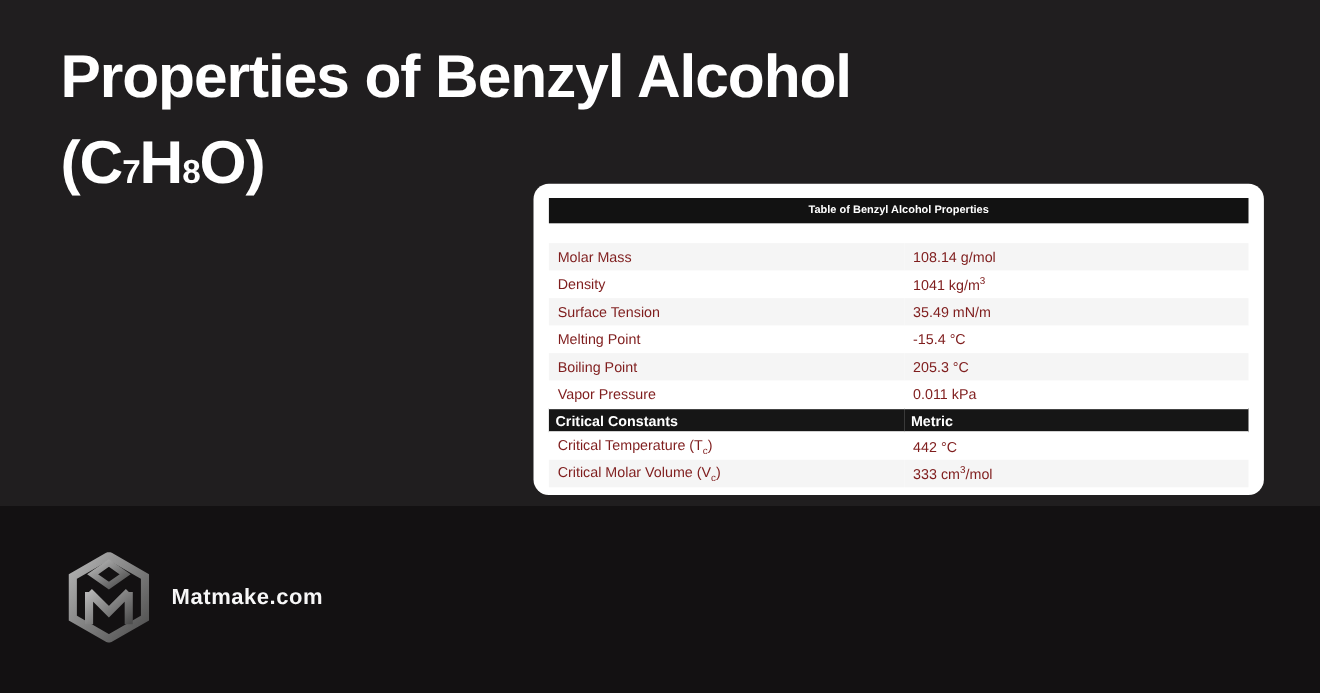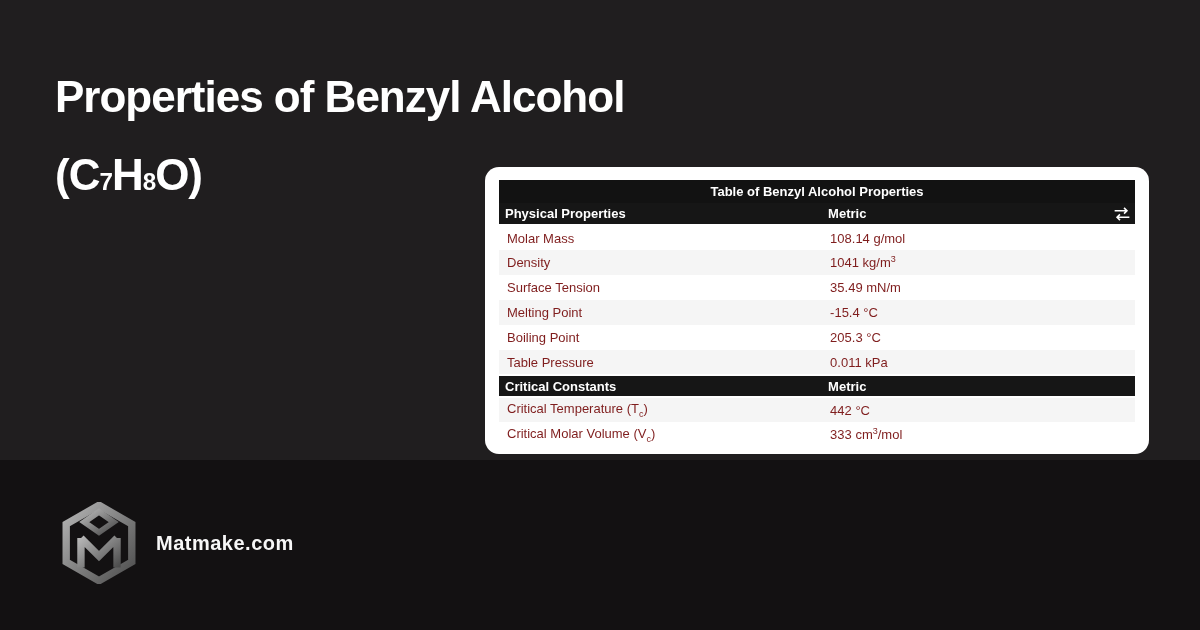--- a/index.html
+++ b/index.html
@@ -18,25 +18,24 @@
     width: 1200px; height: 170px;
     background: #131112;
   }
 
   
   .hero-title {
     position: absolute;
     left: 55px; top: 30px;
     width: 1100px;
     color: #ffffff;
-    font-size: 44px;
+    font-size: 55px;
     font-weight: 700;
     line-height: 78px;
     letter-spacing: -1px;
-    margin-top: 28px;
   }
   .hero-title sub {
     font-size: 0.55em;
     vertical-align: baseline;
     font-weight: 700;
   }
 
   
   .brand {
     position: absolute;
@@ -58,26 +57,26 @@
     position: absolute;
     left: 485px; top: 167px;
     width: 664px;
     background: #ffffff;
     border-radius: 14px;
     padding: 13px 14px 7px 14px;
   }
   .table-title {
     background: #121212;
     color: #ffffff;
-    font-size: 13px;
+    font-size: 10px;
     font-weight: 700;
     text-align: center;
     height: 23px;
     line-height: 23px;
-    margin-bottom: 0;
+    margin-bottom: 18px;
   }
   table.props {
     width: 100%;
     border-collapse: collapse;
     table-layout: fixed;
   }
   table.props td {
     height: 25px;
     padding: 0 8px;
     font-size: 13px;
@@ -126,32 +125,20 @@
 
 <div class="card">
   <div class="table-title">Table of Benzyl Alcohol Properties</div>
   <table class="props">
     <colgroup>
         <col class="c1">
         <col class="c2">
       </colgroup>
     <tbody>
 
-      <tr class="section-header">
-        <td>Physical Properties</td>
-        <td class="unit-cell">
-          <span>Metric</span>
-          <span class="swap-btn">
-            <svg viewBox="0 0 22 18">
-              <path d="M2 5 H17 M13.5 1.5 L17 5 L13.5 8.5" stroke="#ffffff" stroke-width="2" fill="none"></path>
-              <path d="M20 13 H5 M8.5 9.5 L5 13 L8.5 16.5" stroke="#ffffff" stroke-width="2" fill="none"></path>
-            </svg>
-          </span>
-        </td>
-      </tr>
       <tr>
         <td>Molar Mass</td>
         <td>108.14 g/mol</td>
       </tr>
       <tr>
         <td>Density</td>
         <td>1041 kg/m<sup>3</sup></td>
       </tr>
       <tr>
         <td>Surface Tension</td>
@@ -160,21 +147,21 @@
 
       <tr>
         <td>Melting Point</td>
         <td>-15.4 °C</td>
       </tr>
       <tr>
         <td>Boiling Point</td>
         <td>205.3 °C</td>
       </tr>
       <tr>
-        <td>Table Pressure</td>
+        <td>Vapor Pressure</td>
         <td>0.011 kPa</td>
       </tr>
 
       <tr class="section-header">
         <td>Critical Constants</td>
         <td>Metric</td>
       </tr>
       <tr>
         <td>Critical Temperature (T<sub>c</sub>)</td>
         <td>442 °C</td>

